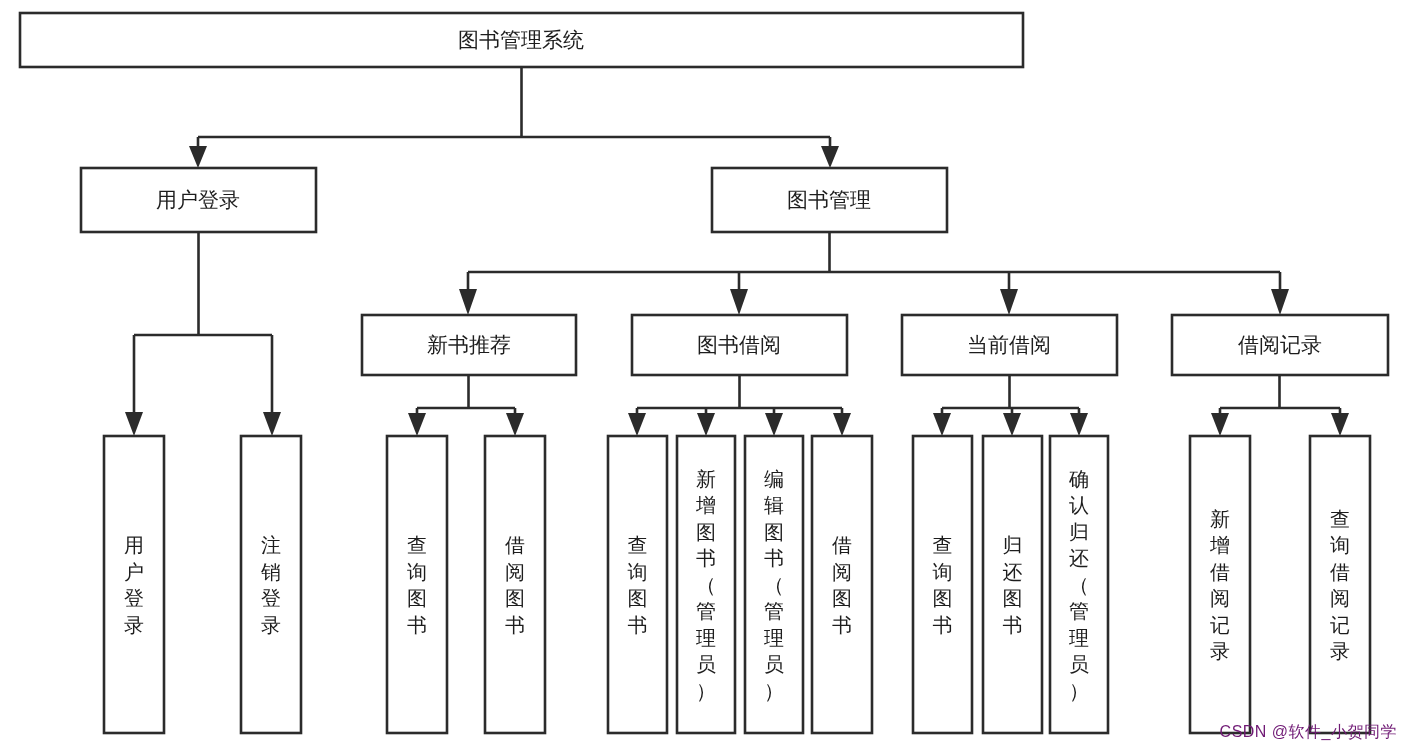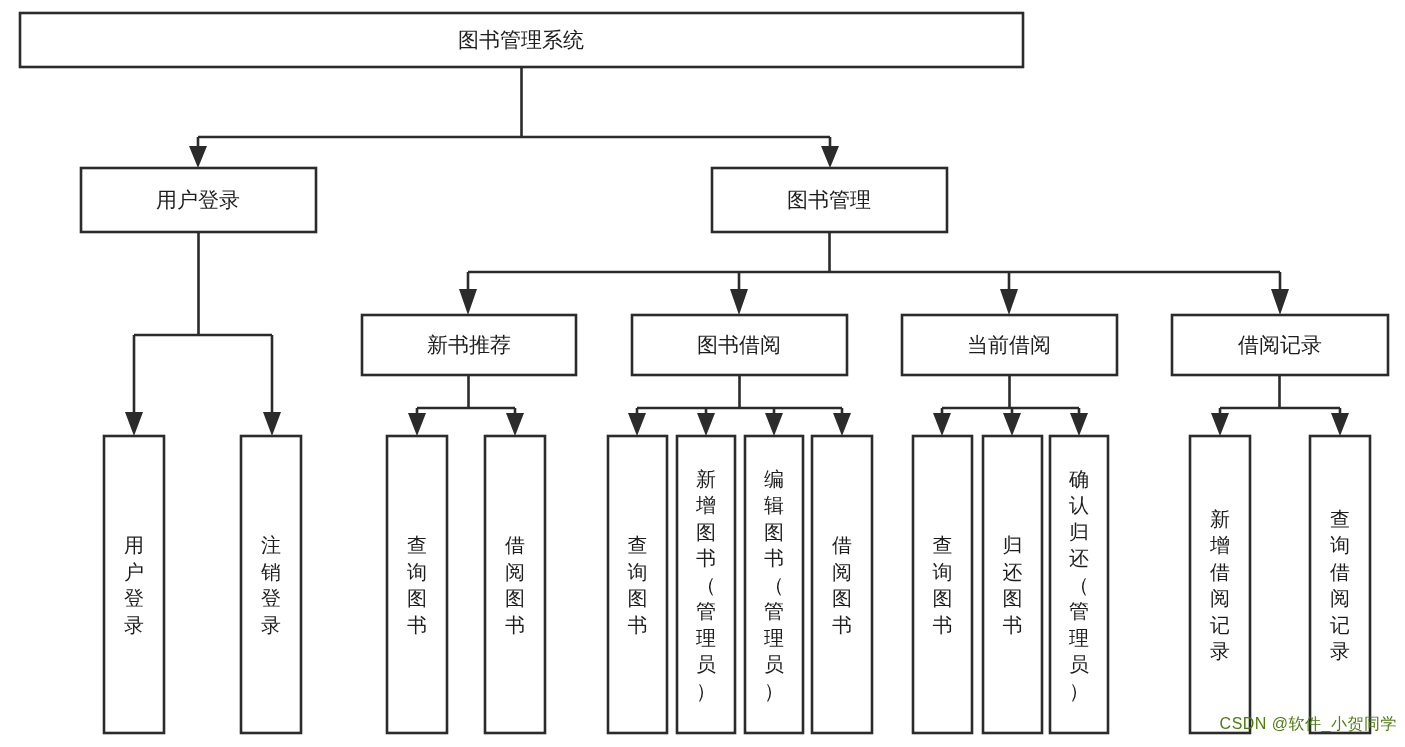--- a/index.html
+++ b/index.html
@@ -14,23 +14,23 @@
   .node-label{
     font-family:"Liberation Sans","DejaVu Sans",sans-serif;
     font-size:21px;fill:#1d1d1d;text-anchor:middle;
     dominant-baseline:middle;
   }
   .leaf-label{
     font-family:"Liberation Sans","DejaVu Sans",sans-serif;
     font-size:20px;fill:#1d1d1d;text-anchor:middle;
   }
   .watermark{
-    position:absolute;right:8px;bottom:12px;
+    position:absolute;right:8px;bottom:4px;
     font-family:"Liberation Sans","DejaVu Sans",sans-serif;
-    font-size:16px;color:#4d7c0f;white-space:nowrap;letter-spacing:0.5px;
+    font-size:16px;color:#701a75;white-space:nowrap;letter-spacing:0.5px;
   }
 </style>
 </head>
 <body>
 
 <svg id="diagram" viewBox="0 0 1405 747">
 
   <g>
     <path class="connector" d="M 521.5 67 L 521.5 137"></path>
     <path class="connector" d="M 198 137 L 830 137"></path>

